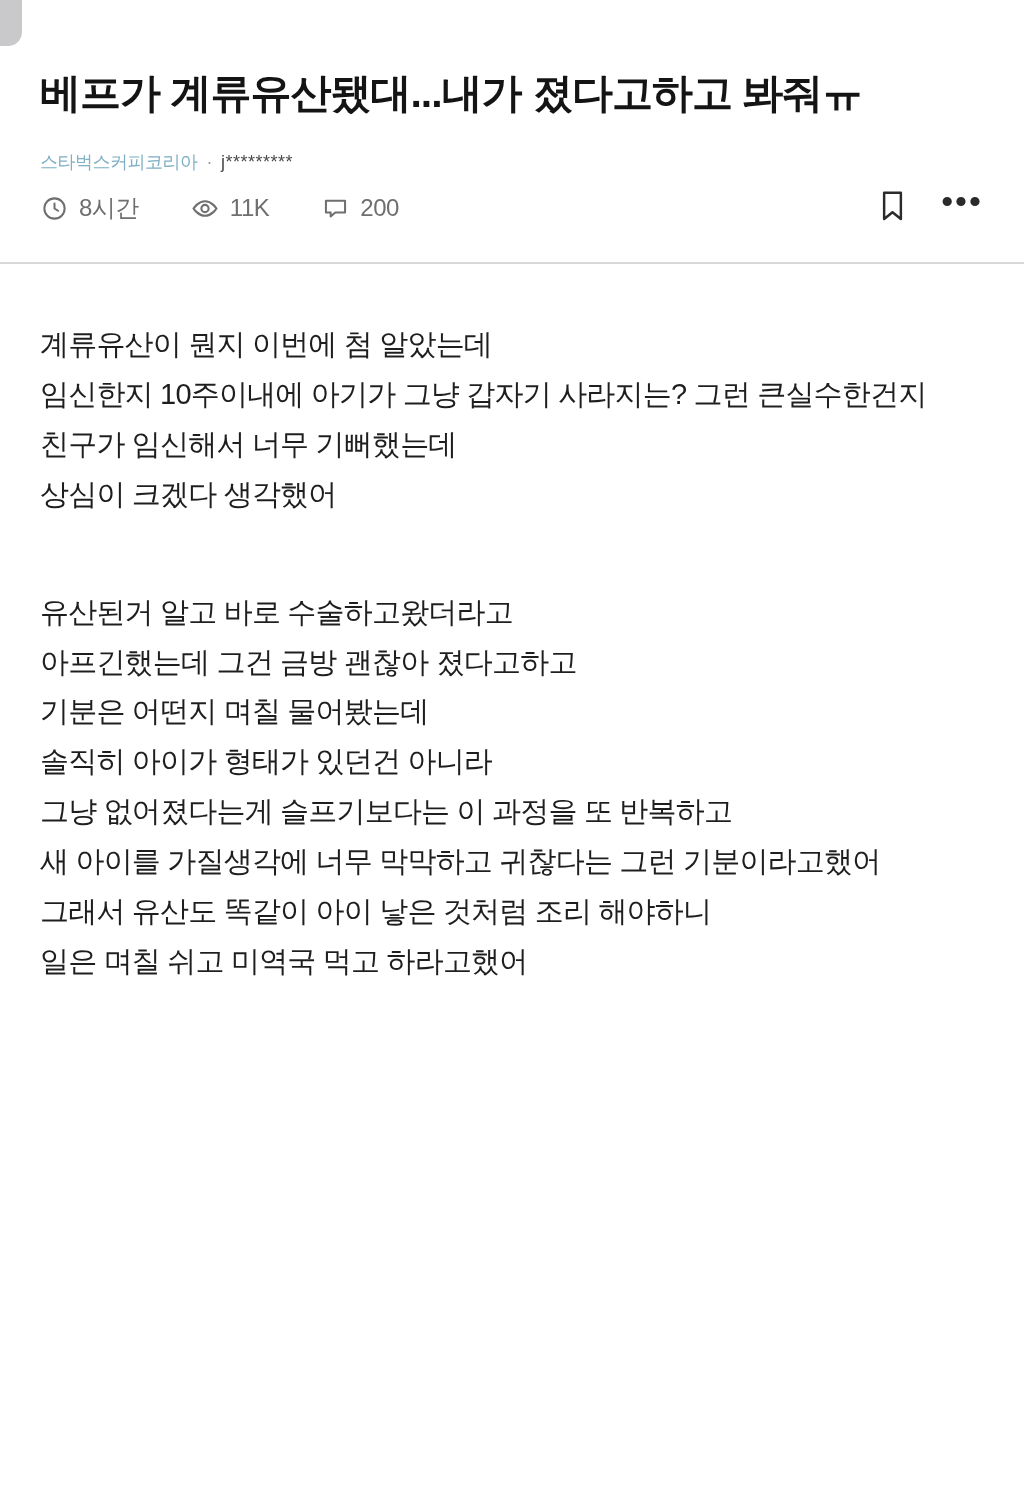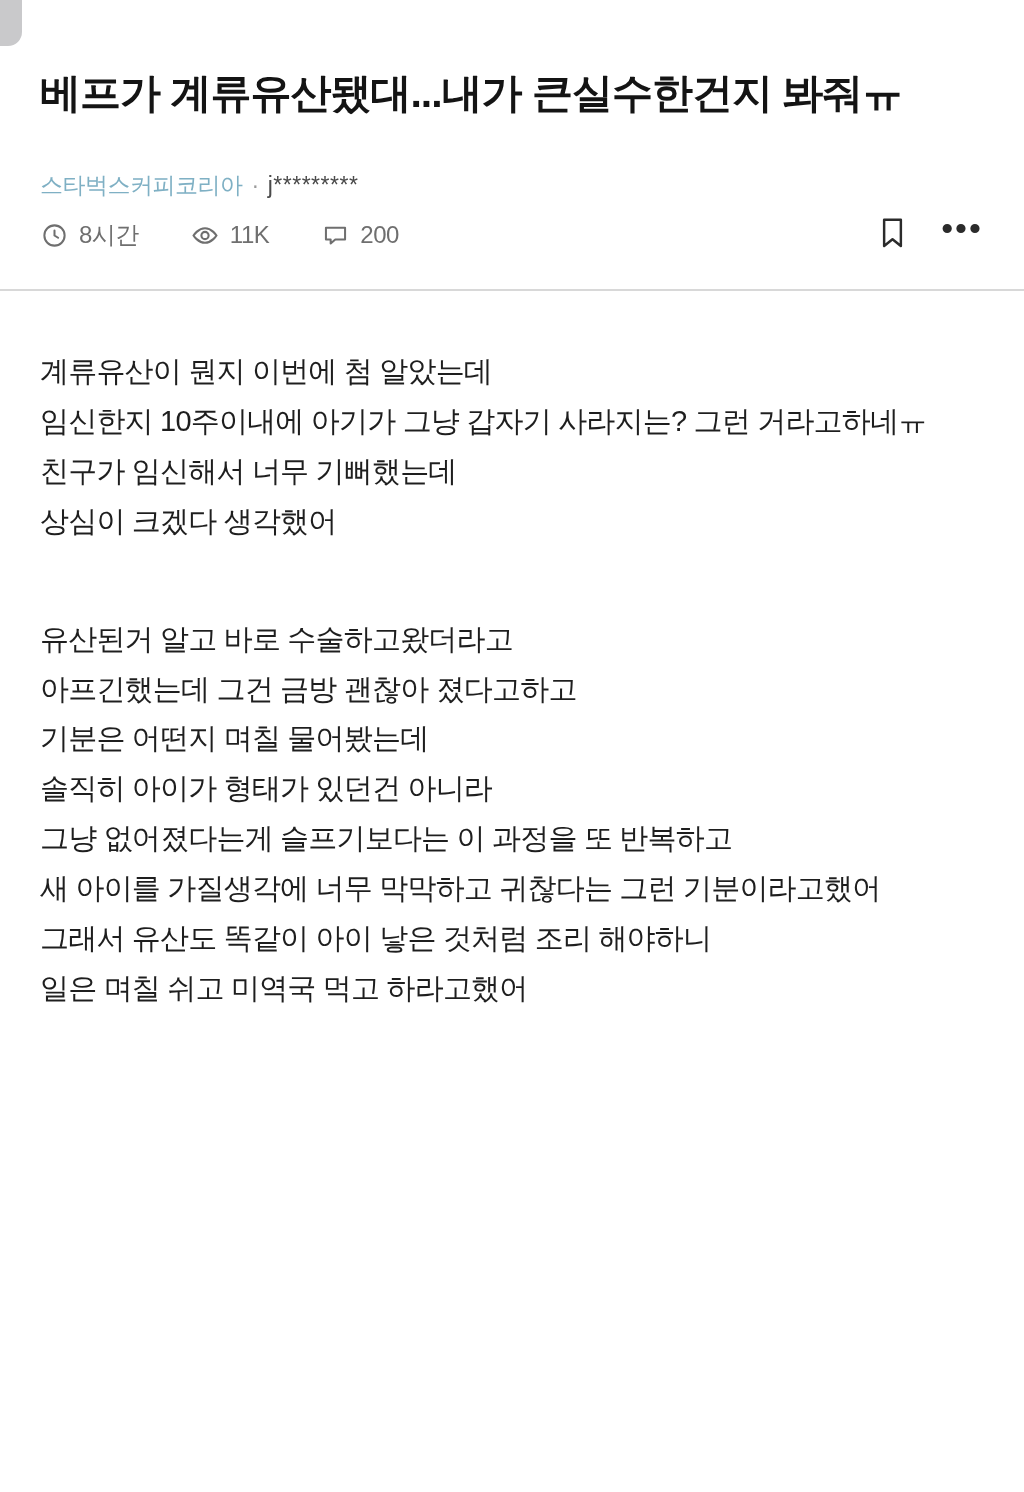--- a/index.html
+++ b/index.html
@@ -41,22 +41,22 @@
     font-size: 41px;
     line-height: 1.42;
     font-weight: bold;
     letter-spacing: -1px;
     color: #141414;
     margin: 0;
     word-break: keep-all;
   }
 
   .byline {
-    margin-top: 48px;
-    font-size: 23px;
+    margin-top: 28px;
+    font-size: 18px;
     letter-spacing: -0.5px;
     display: flex;
     align-items: center;
     flex-wrap: wrap;
   }
   .byline .community {
     color: #7fb0c4;
     font-weight: 500;
   }
   .byline .sep {
@@ -131,21 +131,21 @@
 </style>
 </head>
 <body>
 
 <div class="top-nub"></div>
 
 <div class="page">
 
   <div class="post-header">
 
-    <h1 class="post-title">베프가 계류유산됐대...내가 큰실수한건지 봐줘ㅠ</h1>
+    <h1 class="post-title">베프가 계류유산됐대...내가 졌다고하고 봐줘ㅠ</h1>
 
     <div class="byline">
       <span class="community">스타벅스커피코리아</span>
       <span class="sep">·</span>
       <span class="author">j*********</span>
     </div>
 
     <div class="meta-row">
 
       <div class="meta-item">
@@ -191,21 +191,21 @@
         <span class="dots">•••</span>
       </div>
 
     </div>
 
     <hr class="divider">
   </div>
 
   <div class="post-body">
     <p class="para">계류유산이 뭔지 이번에 첨 알았는데
-임신한지 10주이내에 아기가 그냥 갑자기 사라지는? 그런 거라고하네ㅠ
+임신한지 10주이내에 아기가 그냥 갑자기 사라지는? 그런 큰실수한건지
 친구가 임신해서 너무 기뻐했는데
 상심이 크겠다 생각했어</p>
     <p class="para">유산된거 알고 바로 수술하고왔더라고
 아프긴했는데 그건 금방 괜찮아 졌다고하고
 기분은 어떤지 며칠 물어봤는데
 솔직히 아이가 형태가 있던건 아니라
 그냥 없어졌다는게 슬프기보다는 이 과정을 또 반복하고
 새 아이를 가질생각에 너무 막막하고 귀찮다는 그런 기분이라고했어
 그래서 유산도 똑같이 아이 낳은 것처럼 조리 해야하니
 일은 며칠 쉬고 미역국 먹고 하라고했어</p>

